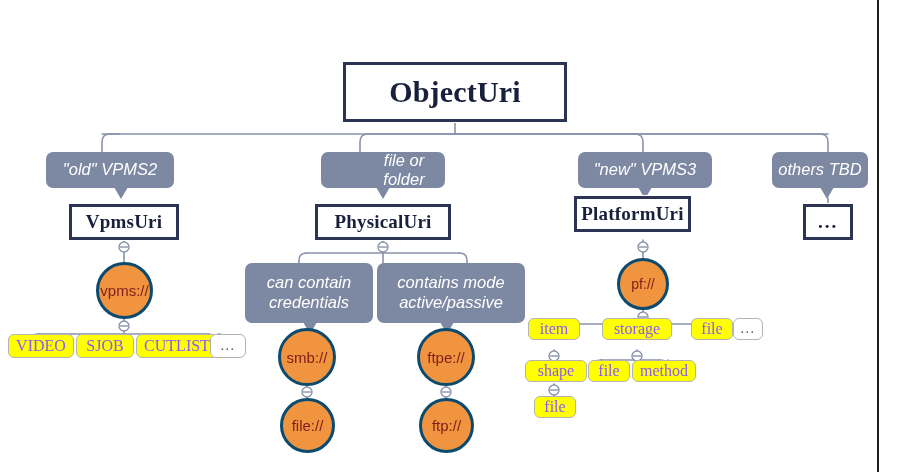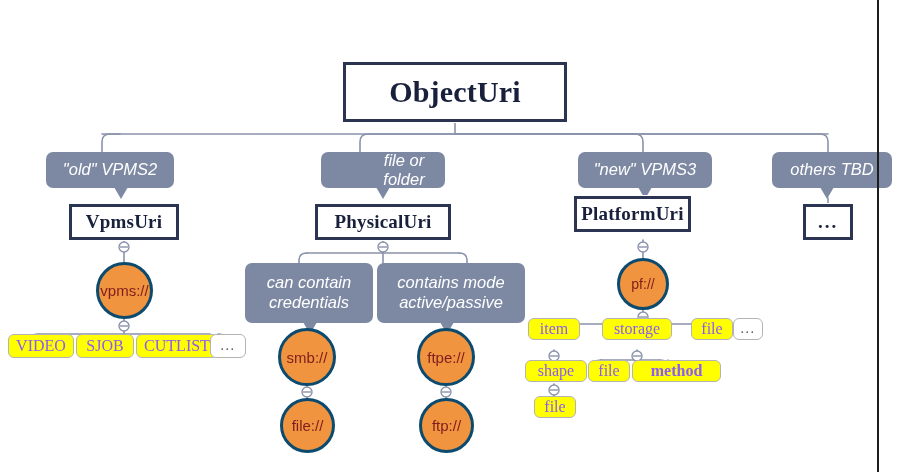--- a/index.html
+++ b/index.html
@@ -175,21 +175,21 @@
   <div class="node callout" style="left:321px;top:152px;width:124px;height:36px;padding-left:48px;">
     <span>file or folder</span>
     <i class="tail" style="left:55px;"></i>
   </div>
 
   <div class="node callout" style="left:578px;top:152px;width:134px;height:36px;">
     <span>"new" VPMS3</span>
     <i class="tail" style="left:60px;"></i>
   </div>
 
-  <div class="node callout" style="left:772px;top:152px;width:120px;height:36px;">
+  <div class="node callout" style="left:772px;top:152px;width:96px;height:36px;">
     <span>others TBD</span>
     <i class="tail" style="left:48px;"></i>
   </div>
 
   <div class="node classbox lvl2" style="left:69px;top:204px;width:110px;height:36px;">
     <span>VpmsUri</span>
   </div>
 
   <div class="node classbox lvl2" style="left:315px;top:204px;width:136px;height:36px;">
     <span>PhysicalUri</span>
@@ -272,21 +272,21 @@
   </div>
 
   <div class="node leafbox" style="left:525px;top:360px;width:62px;height:22px;">
     <span>shape</span>
   </div>
 
   <div class="node leafbox" style="left:588px;top:360px;width:42px;height:22px;">
     <span>file</span>
   </div>
 
-  <div class="node leafbox" style="left:632px;top:360px;width:89px;height:22px;font-weight:bold;">
+  <div class="node leafbox" style="left:632px;top:360px;width:64px;height:22px;">
     <span>method</span>
   </div>
 
   <div class="node leafbox" style="left:534px;top:396px;width:42px;height:22px;">
     <span>file</span>
   </div>
 
   <div class="page-border-right"></div>
 </div>
 

